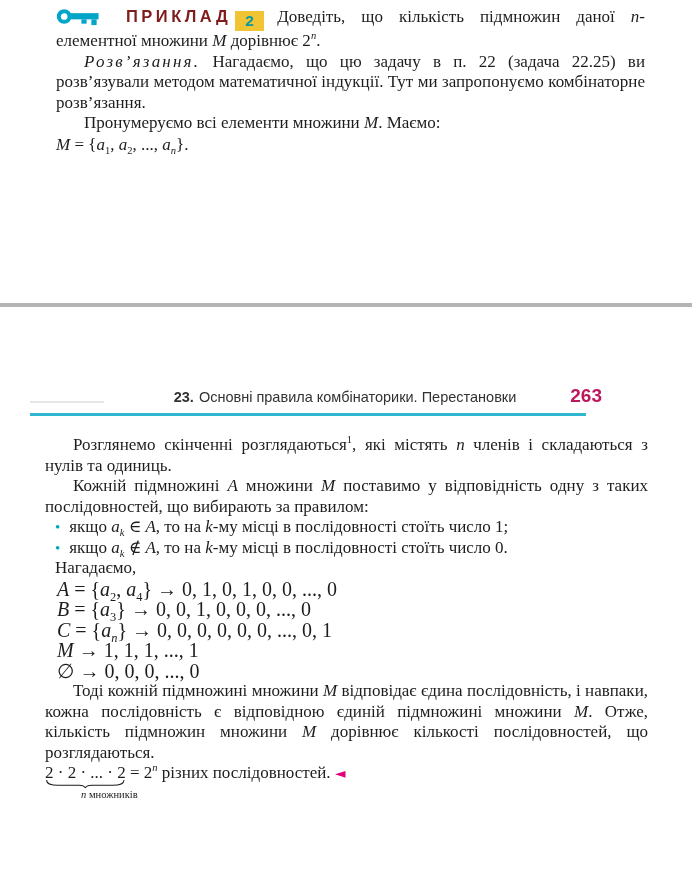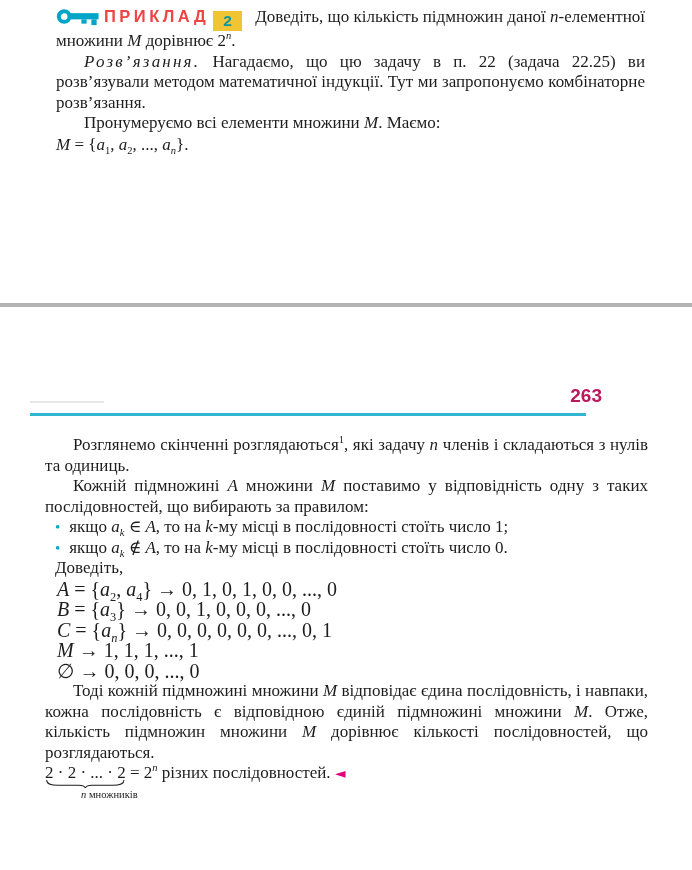--- a/index.html
+++ b/index.html
@@ -19,21 +19,21 @@
   
   .page-top {
     position:absolute; top:0; left:0; right:0; height:303px;
     padding:6px 47px 0 56px; box-sizing:border-box;
   }
   .p-first { text-indent:0; }
   .keyicon svg { width:45px; height:21px; vertical-align:-5px; }
   .example-label {
     font-family:"Liberation Sans","DejaVu Sans",sans-serif;
     font-weight:bold; font-size:16.5px; letter-spacing:3.5px;
-    color:#ef4444; margin:0 4px 0 3px;
+    color:#7f1d1d; margin:0 4px 0 25px;
   }
   .example-badge {
     display:inline-block; width:29px; height:20px; background:#f1c433;
     color:#0b98a3; font-family:"Liberation Sans","DejaVu Sans",sans-serif;
     font-weight:bold; font-size:15.5px; text-align:center; line-height:20px;
     vertical-align:-4px; margin-right:13px;
   }
   .formula-center { margin:0; font-size:17px; line-height:21px; text-align:left; }
   .footnote { margin-top:9px; }
   .footnote-rule { width:100px; height:2px; background:#2a2a2a; margin:0 0 5px 18px; }
@@ -89,35 +89,38 @@
     </p>
     <p class="para indent"><span class="it spaced">Розв’язання.</span><span> Нагадаємо, що цю задачу в п. 22 (задача 22.25) ви розв’язували методом математичної індукції. Тут ми запропо­нуємо комбінаторне розв’язання.</span></p>
     <p class="para indent"><span>Пронумеруємо всі елементи множини </span><span class="it">M</span><span>. Маємо:</span></p>
     <p class="formula-center"><span class="it">M</span><span> = {</span><span class="it">a</span><span class="sub">1</span><span>, </span><span class="it">a</span><span class="sub">2</span><span>, ..., </span><span class="it">a</span><span class="sub it">n</span><span>}.</span></p>
   </section>
 
   <div class="divider"></div>
 
   <section class="page-bottom">
     <span class="leader"></span>
+    <div class="running-head">
+      <span class="rh-num">23.</span><span class="rh-title">Основні правила комбінаторики. Перестановки</span>
+    </div>
     <span class="folio">263</span>
     <div class="head-rule"></div>
 
     <div class="page-body">
-      <p class="para indent"><span>Розглянемо скінченні розглядаються</span><span class="sup">1</span><span>, які задачу </span><span class="it">n</span><span> членів і скла­даються з нулів та одиниць.</span></p>
+      <p class="para indent"><span>Розглянемо скінченні розглядаються</span><span class="sup">1</span><span>, які містять </span><span class="it">n</span><span> членів і скла­даються з нулів та одиниць.</span></p>
       <p class="para indent"><span>Кожній підмножині </span><span class="it">A</span><span> множини </span><span class="it">M</span><span> поставимо у відповідність одну з таких послідовностей, що вибирають за правилом:</span></p>
 
       <div class="bullet-line">
         <span class="bullet">•</span><span><span>якщо </span><span class="it">a</span><span class="sub it">k</span><span> ∈ </span><span class="it">A</span><span>, то на </span><span class="it">k</span><span>-му місці в послідовності стоїть число 1;</span></span>
       </div>
       <div class="bullet-line">
         <span class="bullet">•</span><span><span>якщо </span><span class="it">a</span><span class="sub it">k</span><span> ∉ </span><span class="it">A</span><span>, то на </span><span class="it">k</span><span>-му місці в послідовності стоїть число 0.</span></span>
       </div>
 
-      <p class="example-intro">Доведіть,</p>
+      <p class="example-intro">Нагадаємо,</p>
       <div class="ex-line"><span class="it">A</span><span> = {</span><span class="it">a</span><span class="sub">2</span><span>, </span><span class="it">a</span><span class="sub">4</span><span>} → 0, 1, 0, 1, 0, 0, ..., 0</span></div>
       <div class="ex-line"><span class="it">B</span><span> = {</span><span class="it">a</span><span class="sub">3</span><span>} → 0, 0, 1, 0, 0, 0, ..., 0</span></div>
       <div class="ex-line"><span class="it">C</span><span> = {</span><span class="it">a</span><span class="sub it">n</span><span>} → 0, 0, 0, 0, 0, 0, ..., 0, 1</span></div>
       <div class="ex-line"><span class="it">M</span><span> → 1, 1, 1, ..., 1</span></div>
       <div class="ex-line"><span>∅ → 0, 0, 0, ..., 0</span></div>
 
       <p class="para indent"><span>Тоді кожній підмножині множини </span><span class="it">M</span><span> відповідає єдина послі­довність, і навпаки, кожна послідовність є відповідною єдиній підмножині множини </span><span class="it">M</span><span>. Отже, кількість підмножин множини </span><span class="it">M</span><span> дорівнює кількості послідовностей, що розглядаються.</span></p>
 
       <div class="conclusion">
         <span class="braced">

